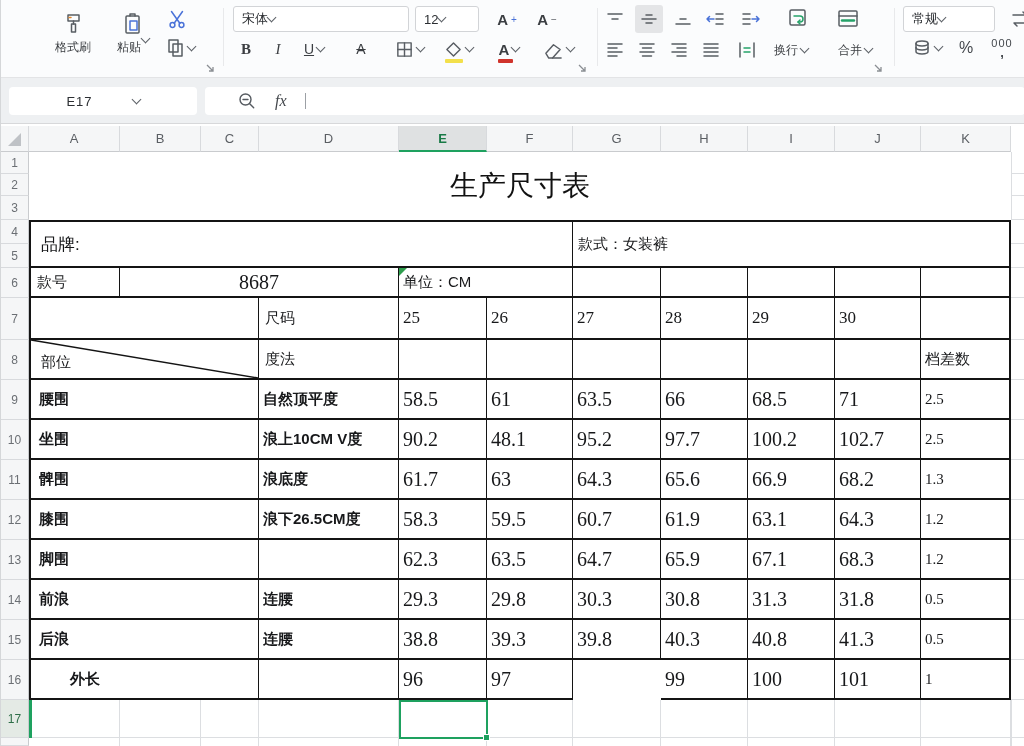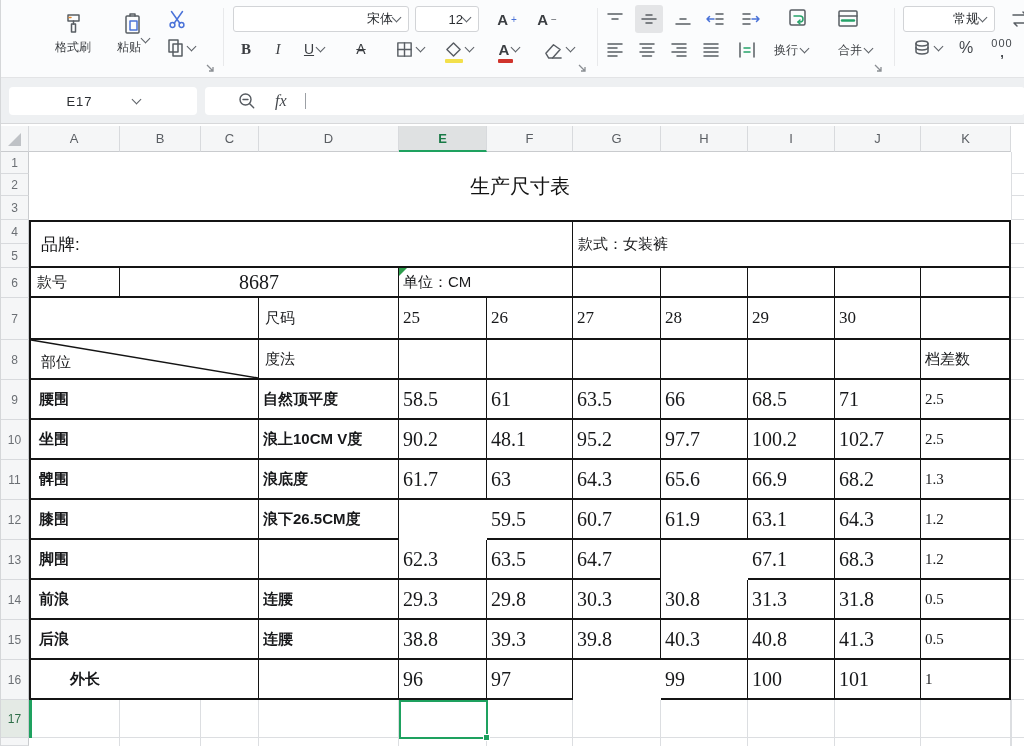--- a/index.html
+++ b/index.html
@@ -6,21 +6,21 @@
   html,body{background:#e9eaec}
   .app{position:relative;width:1024px;height:746px;overflow:hidden;background:#fff;
        font-family:"Liberation Sans",sans-serif;color:#17181a;border-left:1px solid #d5d7d9}
 
   
   .ribbon{position:absolute;left:0;top:0;width:1024px;height:78px;background:#fbfcfd;border-bottom:1px solid #e3e4e6}
   .vsep{position:absolute;top:8px;height:58px;width:1px;background:#e8e9eb}
   .rbtn{position:absolute;display:flex;align-items:center;justify-content:center;gap:3px;color:#3b3e42;font-size:12px;cursor:pointer}
   .rcol{flex-direction:column;gap:2px}
   .rbox{position:absolute;display:flex;align-items:center;background:#fff;border:1px solid #d2d4d7;border-radius:3px;
-        font-size:13px;color:#2b2e32;padding:0 8px;justify-content:flex-end}
+        font-size:13px;color:#2b2e32;padding:0 8px;justify-content:flex-start}
   .chev{display:inline-block;width:7px;height:7px;border-right:1.5px solid #5c6066;border-bottom:1.5px solid #5c6066;
         transform:rotate(45deg);margin-top:-4px;flex:none}
   .ric{display:inline-block;line-height:0}
   .ric svg{stroke:#585d63;fill:none;stroke-width:1.5;stroke-linecap:round;stroke-linejoin:round}
   .blue svg{stroke:#4a72d8}
   .bold-b{font-weight:bold;font-size:15px;font-family:"Liberation Serif",serif}
   .ital-i{font-style:italic;font-size:15px;font-family:"Liberation Serif",serif}
   .undl-u{text-decoration:underline;font-size:14px}
   .strk-a{text-decoration:line-through;font-size:14px}
   .colorbar{position:absolute;left:1px;bottom:-5px;width:16px;height:4px;border-radius:1px}
@@ -58,21 +58,21 @@
   .grid{position:absolute;left:28px;top:152px;width:982px;height:594px;display:grid;
         grid-template-columns:91px 81px 58px 140px 88px 86px 88px 87px 87px 86px 90px;
         grid-template-rows:22px 22px 24px 24px 24px 30px 42px 40px 40px 40px 40px 40px 40px 40px 40px 40px 38px 8px}
   .cell{position:relative;display:flex;align-items:center;overflow:hidden;background:#fff}
   .tc{border-right:1px solid #141414;border-bottom:2px solid #141414}
   .bL{border-left:2px solid #141414}
   .bT{border-top:2px solid #141414}
   .bR{border-right-width:2px}
   .gc{background:transparent;border-right:1px solid #dcdee1;border-bottom:1px solid #dcdee1}
   .gc2{background:transparent;border-right:1px solid #dcdee1}
-  .titleCell{justify-content:center;font-size:20px;color:#111}
+  .titleCell{justify-content:center;font-size:28px;color:#111}
   .lbl{font-size:15px}
   .brand{font-size:17px;padding-left:10px}
   .styleCell{font-size:15px;padding-left:5px}
   .part{font-weight:bold;font-size:15px}
   .method{font-weight:bold;font-size:15px}
   .serif20{font-family:"Liberation Serif","DejaVu Serif",serif;font-size:20px}
   .serif17{font-family:"Liberation Serif","DejaVu Serif",serif;font-size:17px}
   .serif15{font-family:"Liberation Serif","DejaVu Serif",serif;font-size:15px}
   .ctr{justify-content:center}
   .pad4{padding-left:4px}.pad6{padding-left:6px}.pad8{padding-left:8px}
@@ -453,31 +453,33 @@
       <div class="cell tc method pad4" style="grid-area: 11 / 4 / span 1 / span 1;">浪底度</div>
       <div class="cell tc serif20 pad4" style="grid-area: 11 / 5 / span 1 / span 1;">61.7</div>
       <div class="cell tc serif20 pad4" style="grid-area: 11 / 6 / span 1 / span 1;">63</div>
       <div class="cell tc serif20 pad4" style="grid-area: 11 / 7 / span 1 / span 1;">64.3</div>
       <div class="cell tc serif20 pad4" style="grid-area: 11 / 8 / span 1 / span 1;">65.6</div>
       <div class="cell tc serif20 pad4" style="grid-area: 11 / 9 / span 1 / span 1;">66.9</div>
       <div class="cell tc serif20 pad4" style="grid-area: 11 / 10 / span 1 / span 1;">68.2</div>
       <div class="cell tc bR serif15 pad4" style="grid-area: 11 / 11 / span 1 / span 1;">1.3</div>
       <div class="cell tc bL part pad8" style="grid-area: 12 / 1 / span 1 / span 3;">膝围</div>
       <div class="cell tc method pad4" style="grid-area: 12 / 4 / span 1 / span 1;">浪下26.5CM度</div>
+      <div class="cell tc serif20 pad4" style="grid-area: 12 / 5 / span 1 / span 1;">58.3</div>
       <div class="cell tc serif20 pad4" style="grid-area: 12 / 6 / span 1 / span 1;">59.5</div>
       <div class="cell tc serif20 pad4" style="grid-area: 12 / 7 / span 1 / span 1;">60.7</div>
       <div class="cell tc serif20 pad4" style="grid-area: 12 / 8 / span 1 / span 1;">61.9</div>
       <div class="cell tc serif20 pad4" style="grid-area: 12 / 9 / span 1 / span 1;">63.1</div>
       <div class="cell tc serif20 pad4" style="grid-area: 12 / 10 / span 1 / span 1;">64.3</div>
       <div class="cell tc bR serif15 pad4" style="grid-area: 12 / 11 / span 1 / span 1;">1.2</div>
       <div class="cell tc bL part pad8" style="grid-area: 13 / 1 / span 1 / span 3;">脚围</div>
       <div class="cell tc method pad4" style="grid-area: 13 / 4 / span 1 / span 1;"></div>
       <div class="cell tc serif20 pad4" style="grid-area: 13 / 5 / span 1 / span 1;">62.3</div>
       <div class="cell tc serif20 pad4" style="grid-area: 13 / 6 / span 1 / span 1;">63.5</div>
       <div class="cell tc serif20 pad4" style="grid-area: 13 / 7 / span 1 / span 1;">64.7</div>
+      <div class="cell tc serif20 pad4" style="grid-area: 13 / 8 / span 1 / span 1;">65.9</div>
       <div class="cell tc serif20 pad4" style="grid-area: 13 / 9 / span 1 / span 1;">67.1</div>
       <div class="cell tc serif20 pad4" style="grid-area: 13 / 10 / span 1 / span 1;">68.3</div>
       <div class="cell tc bR serif15 pad4" style="grid-area: 13 / 11 / span 1 / span 1;">1.2</div>
       <div class="cell tc bL part pad8" style="grid-area: 14 / 1 / span 1 / span 3;">前浪</div>
       <div class="cell tc method pad4" style="grid-area: 14 / 4 / span 1 / span 1;">连腰</div>
       <div class="cell tc serif20 pad4" style="grid-area: 14 / 5 / span 1 / span 1;">29.3</div>
       <div class="cell tc serif20 pad4" style="grid-area: 14 / 6 / span 1 / span 1;">29.8</div>
       <div class="cell tc serif20 pad4" style="grid-area: 14 / 7 / span 1 / span 1;">30.3</div>
       <div class="cell tc serif20 pad4" style="grid-area: 14 / 8 / span 1 / span 1;">30.8</div>
       <div class="cell tc serif20 pad4" style="grid-area: 14 / 9 / span 1 / span 1;">31.3</div>

